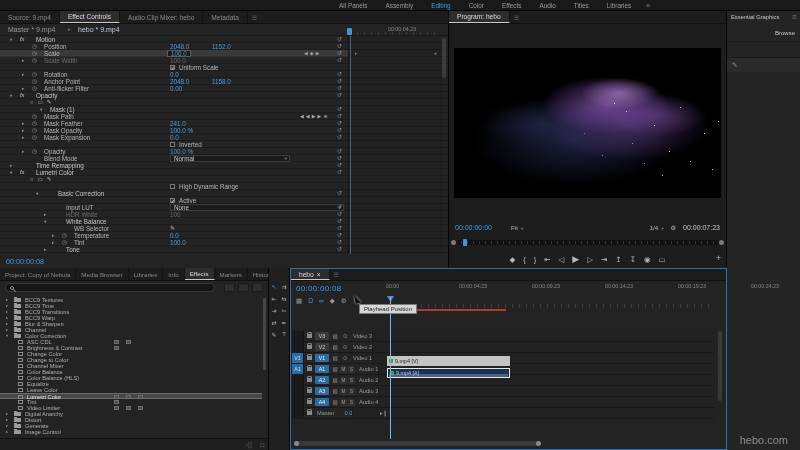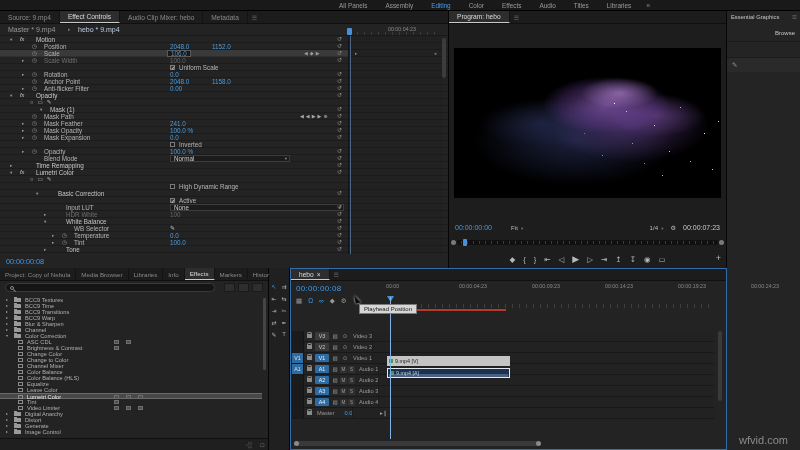--- a/index.html
+++ b/index.html
@@ -977,13 +977,13 @@
     <div id="clipa">
         <span class="fxdot"></span>
         <span>9.mp4 [A]</span>
         <span class="wave"></span>
       </div>
   </div>
   <div id="tlhscroll"></div>
   <div id="tlvscroll"></div>
 </div>
 
-<span id="watermark">wfvid.com</span>
+<span id="watermark">hebo.com</span>
 
 </body></html>

